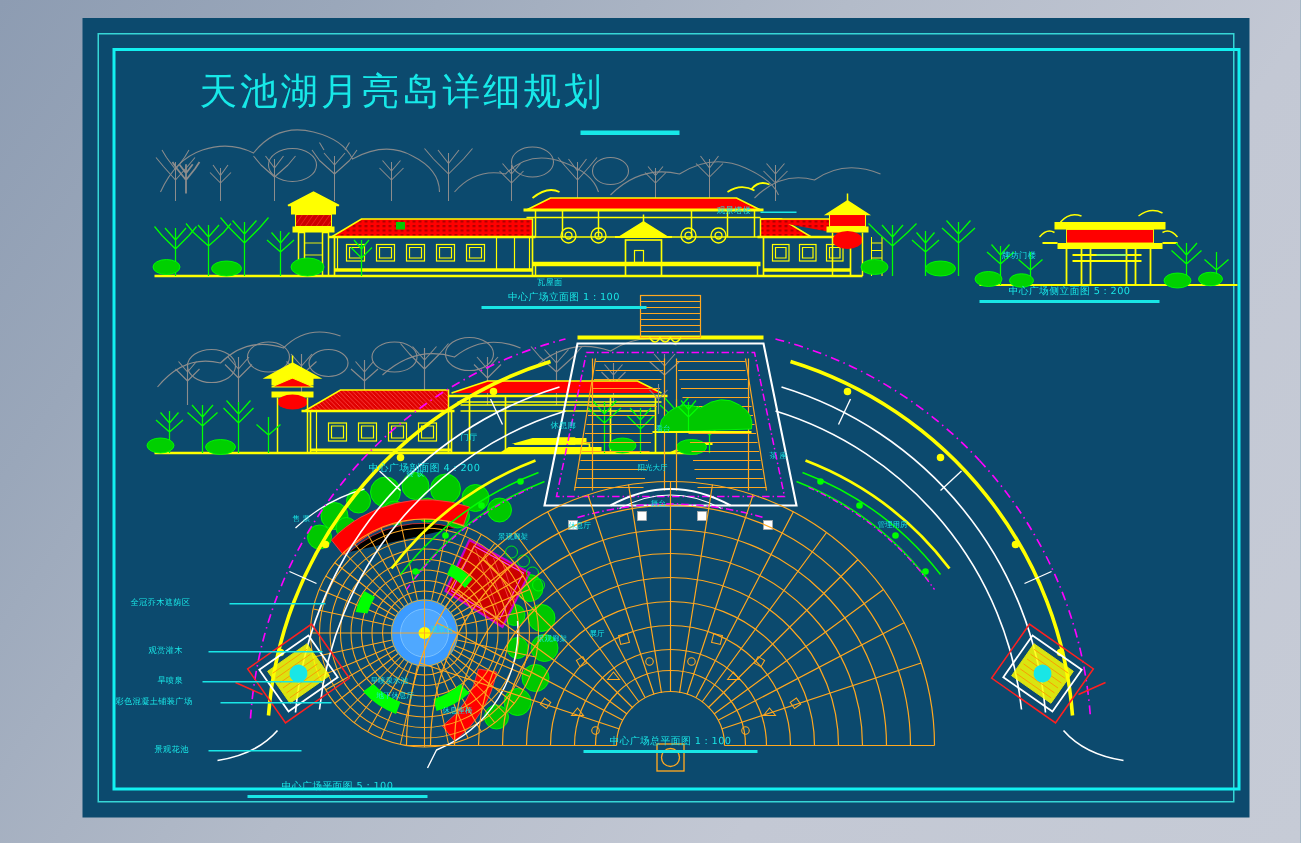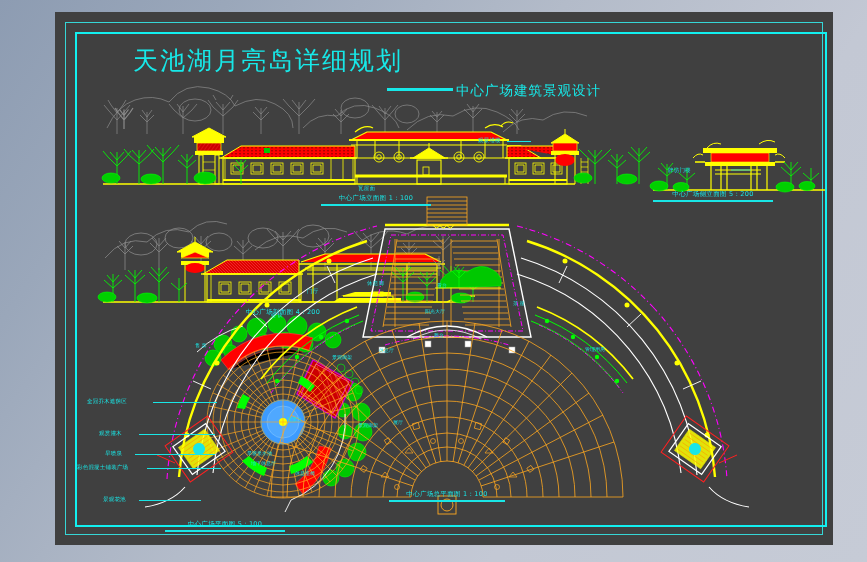--- a/index.html
+++ b/index.html
@@ -6,21 +6,21 @@
   body{
     width:867px;height:562px;overflow:hidden;
     font-family:"DejaVu Sans","Liberation Sans",sans-serif;
     background:linear-gradient(125deg,#8d9cb2 0%,#9aa7ba 18%,#b3bbc9 45%,#c3c8d4 70%,#c6cbd6 100%);
   }
   #viewer{position:absolute;left:0;top:0;width:867px;height:562px;}
 
   
   .sheet{
     position:absolute;left:55px;top:12px;width:778px;height:533px;
-    background:#404040;
+    background:#0c4a6e;
   }
   .border-outer{
     position:absolute;left:10px;top:10px;right:10px;bottom:10px;
     border:1.5px solid #36d6d6;
   }
   .border-inner{
     position:absolute;left:20px;top:20px;right:6px;bottom:18px;
     border:2.5px solid #12f0f0;
   }
   .canvas{position:absolute;left:0;top:0;width:778px;height:533px;}
@@ -613,21 +613,21 @@
         <g stroke="#8c8c8c" stroke-width=".7" fill="none">
           <path d="M-6 -6 V-26 M-6 -16 l-6 -6 M-6 -16 l6 -6"></path>
         </g>
       </g>
 
     </svg>
     </div>
 
     <div class="title">天池湖月亮岛详细规划</div>
     <div class="subtitle">
-      <span class="rule"></span><span>中心广场建筑景观设计</span>
+      <span class="rule"></span>
     </div>
 
     <div class="lbl" style="left:423px;top:125px;">观景塔楼</div>
     <div class="lead" style="left:452px;top:129px;width:24px;"></div>
     <div class="lbl" style="left:303px;top:173px;">瓦屋面</div>
     <div class="cap" style="left:266px;top:182px;width:110px;">
       <span>中心广场立面图  1：100</span><span class="bar"></span>
     </div>
 
     <div class="lbl" style="left:613px;top:155px;">牌坊门楼</div>

